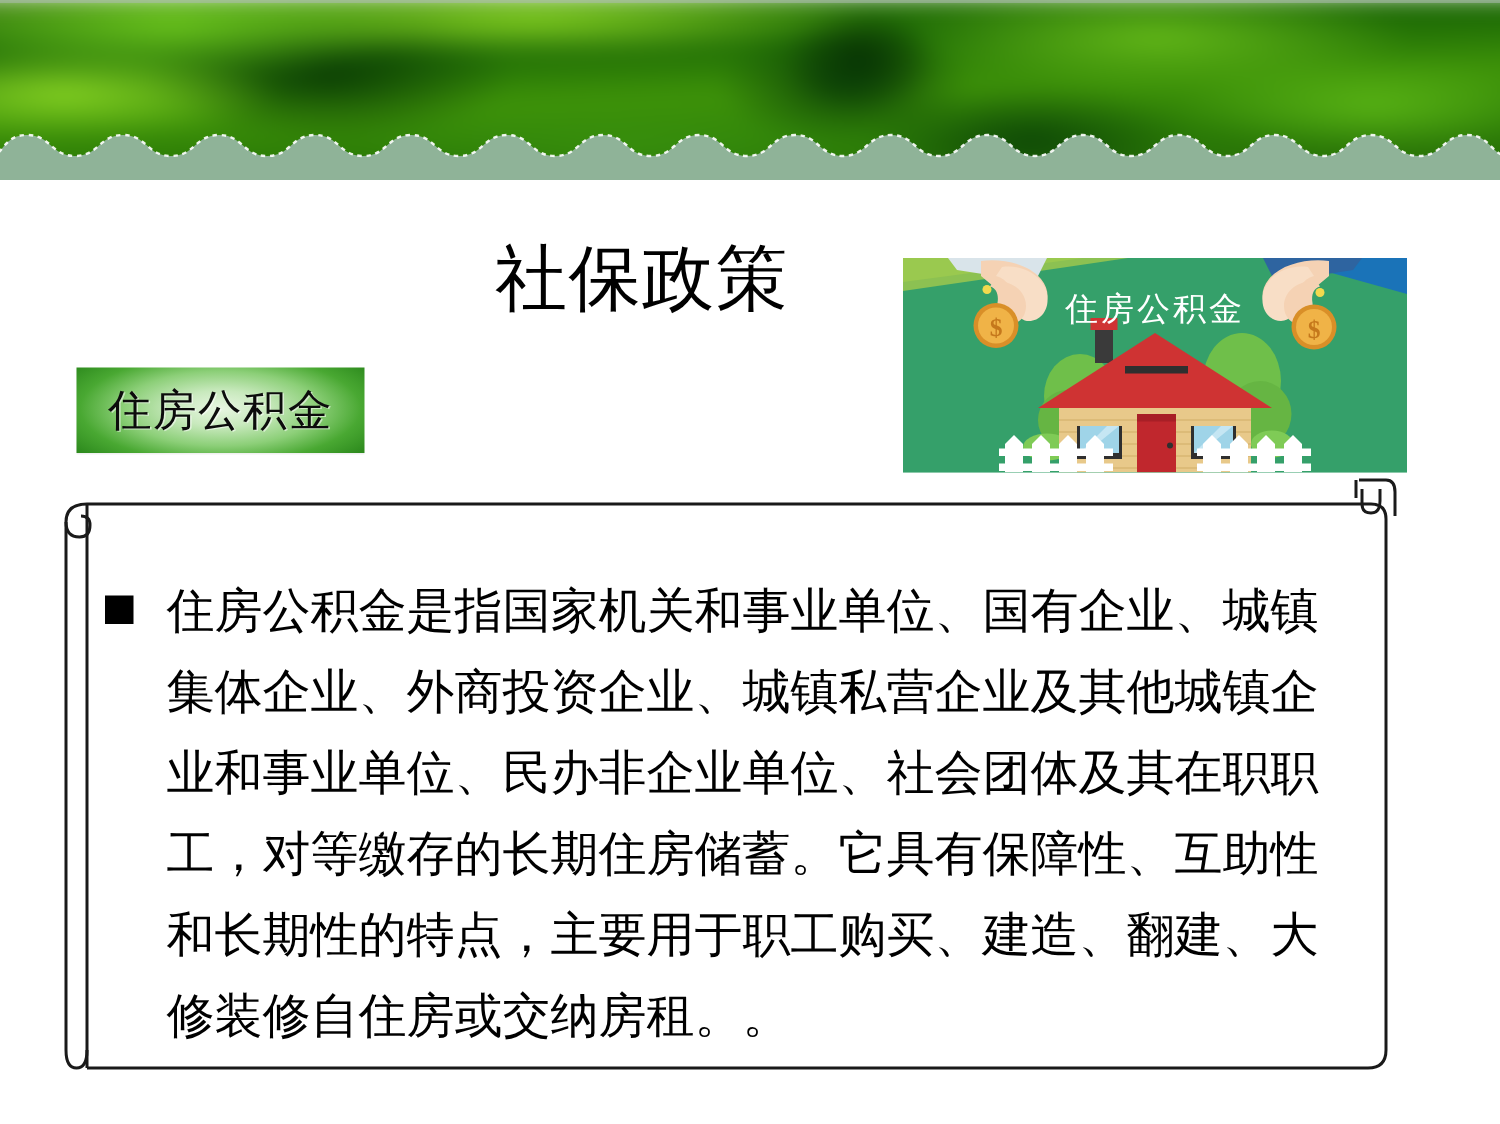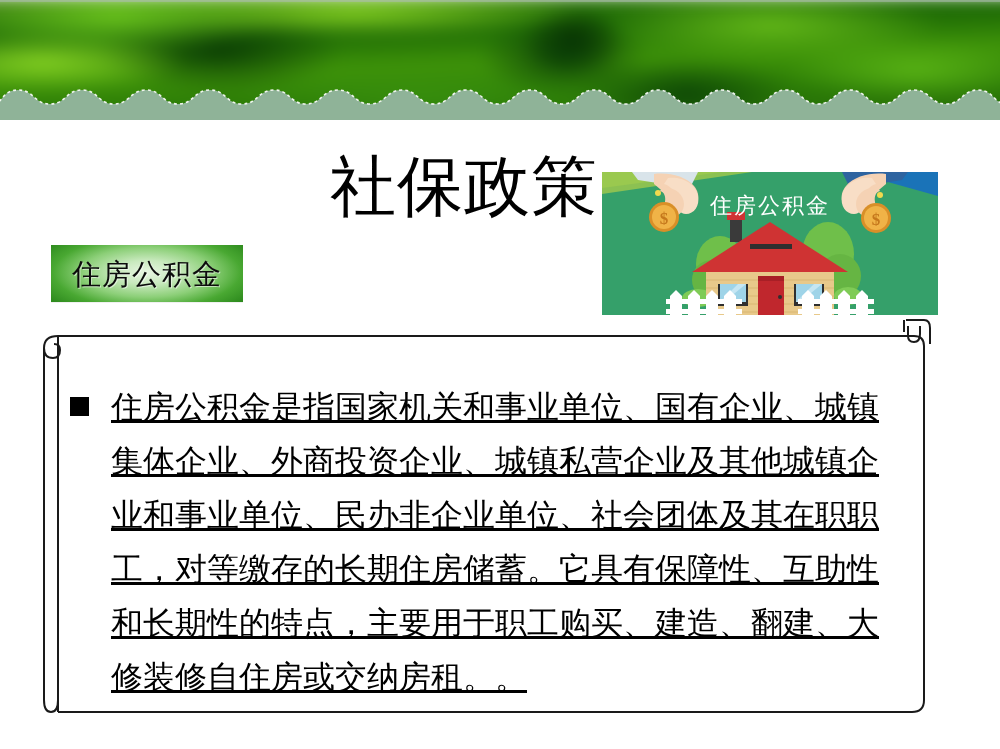--- a/index.html
+++ b/index.html
@@ -69,21 +69,21 @@
     height: 34px;
   }
   .wave-band svg { display: block; width: 100%; height: 100%; }
 
   
   .slide-title {
     position: absolute;
     left: 330px;
     top: 150px;
     width: 280px;
-    font-size: 66px;
+    font-size: 48px;
     line-height: 74px;
     color: #000000;
     white-space: nowrap;
     letter-spacing: 1px;
   }
 
   
   .badge {
     position: absolute;
     left: 51px;
@@ -147,21 +147,20 @@
   }
   .body-text {
     position: absolute;
     left: 48px;
     top: 62px;
     width: 840px;
     font-size: 32px;
     line-height: 54px;
     color: #000000;
     letter-spacing: 0px;
-    text-decoration: underline;
   }
   .bullet-row {
     display: block;
     position: relative;
     padding-left: 45px;
     text-indent: 0;
   }
   .bullet-mark {
     position: absolute;
     left: 4px;

